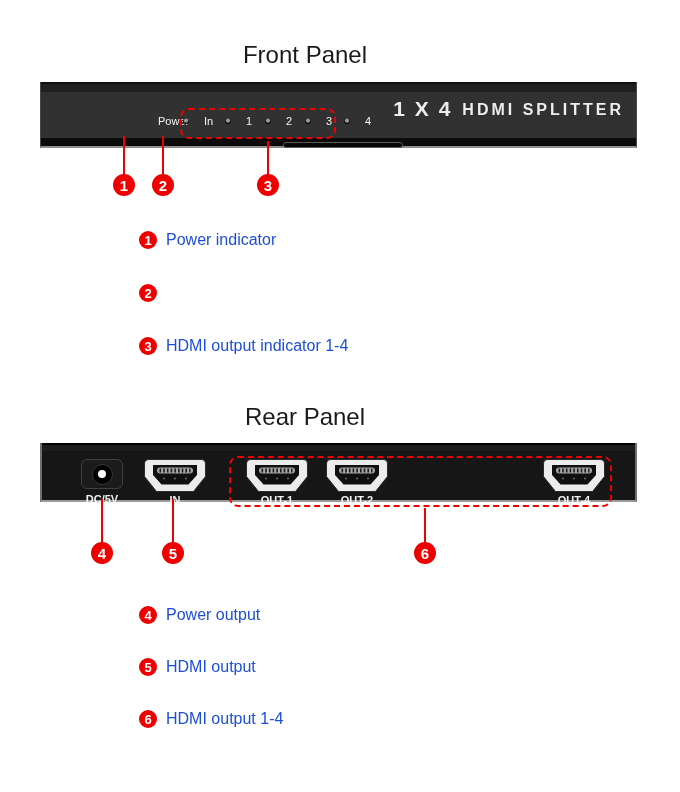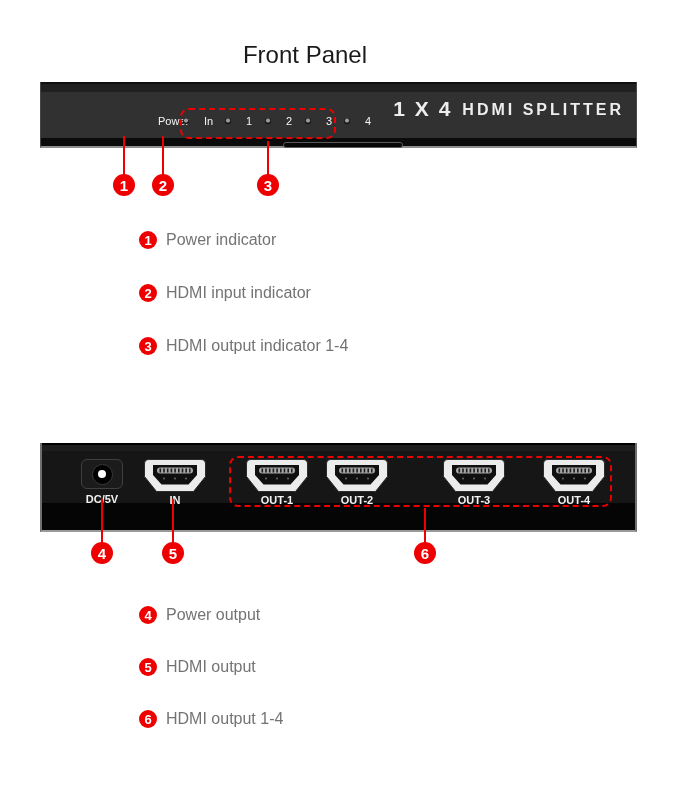--- a/index.html
+++ b/index.html
@@ -31,21 +31,21 @@
   .panel-front {
     top: 82px;
     height: 66px;
     background: linear-gradient(180deg, #101010 0 2px, #202020 2px 10px, #313131 10px 56px, #0b0b0b 56px 100%);
     border-left: 1px solid #474747;
     border-right: 1px solid #474747;
     border-bottom: 2px solid #8e8e8e;
   }
   .panel-rear {
     top: 443px;
-    height: 89px;
+    height: 59px;
     background: linear-gradient(180deg, #000000 0 2px, #1d1d1d 2px 8px, #161616 8px 60px, #050505 60px 100%);
     border-left: 2px solid #6f6f6f;
     border-right: 2px solid #6f6f6f;
     border-bottom: 2px solid #9a9a9a;
   }
   
   .led {
     position: absolute;
     top: 33px;
     width: 40px;
@@ -133,21 +133,21 @@
     height: 20px;
   }
   .legend-num {
     width: 18px; height: 18px; border-radius: 50%;
     background: var(--accent, #ee0000);
     color: #ffffff;
     font-size: 13px; font-weight: bold;
     display: flex; align-items: center; justify-content: center;
     flex: 0 0 auto;
   }
-  .legend-text { font-size: 16px; color: #737373; white-space: nowrap; }
+  .legend-text { font-size: 16px; color: #1d4ed8; white-space: nowrap; }
   .hidden-defs { position: absolute; width: 0; height: 0; overflow: hidden; }
 </style>
 </head>
 <body>
 
 <svg class="hidden-defs" aria-hidden="true">
   <defs>
     <g id="hdmi-shape">
       <path d="M5 0.5 H57 Q61.5 0.5 61.5 5 V17.5 L49.5 32.5 H12.5 L0.5 17.5 V5 Q0.5 0.5 5 0.5 Z" fill="#ececec" stroke="#2b2b2b" stroke-width="1"></path>
       <path d="M9 6 H53 V16 L44.5 25.5 H17.5 L9 16 Z" fill="#101010"></path>
@@ -203,27 +203,27 @@
   <div class="callout" style="left:113px; top:174px;">1</div>
   <div class="callout" style="left:152px; top:174px;">2</div>
   <div class="callout" style="left:257px; top:174px;">3</div>
 
   <div class="legend-row" style="left:139px; top:230px;">
     <span class="legend-num">1</span>
     <span class="legend-text">Power indicator</span>
   </div>
   <div class="legend-row" style="left:139px; top:283px;">
     <span class="legend-num">2</span>
-    <span class="legend-text">HDMI input indicator</span>
   </div>
   <div class="legend-row" style="left:139px; top:336px;">
     <span class="legend-num">3</span>
     <span class="legend-text">HDMI output indicator 1-4</span>
   </div>
 
+  <div class="section-title" style="top:404px;">Rear Panel</div>
 
   <div class="panel panel-rear">
     <div class="dc-block">
       <div class="dc-jack">
         <div class="dc-hole">
           <div class="dc-pin"></div>
         </div>
       </div>
       <span class="dc-label">DC/5V</span>
     </div>
@@ -239,26 +239,20 @@
           <use href="#hdmi-shape"></use>
         </svg>
       <span class="port-label">OUT-1</span>
     </div>
     <div class="port-block" style="left:280px;">
       <svg width="62" height="33" viewBox="0 0 62 33">
           <use href="#hdmi-shape"></use>
         </svg>
       <span class="port-label">OUT-2</span>
     </div>
-    <div class="port-block" style="left:397px;">
-      <svg width="62" height="33" viewBox="0 0 62 33">
-          <use href="#hdmi-shape"></use>
-        </svg>
-      <span class="port-label">OUT-3</span>
-    </div>
     <div class="port-block" style="left:497px;">
       <svg width="62" height="33" viewBox="0 0 62 33">
           <use href="#hdmi-shape"></use>
         </svg>
       <span class="port-label">OUT-4</span>
     </div>
   </div>
 
   <div class="dashed-box" style="left:229px; top:456px; width:383px; height:51px;"></div>
   <div class="ann-line" style="left:101px; top:499px; height:45px;"></div>

